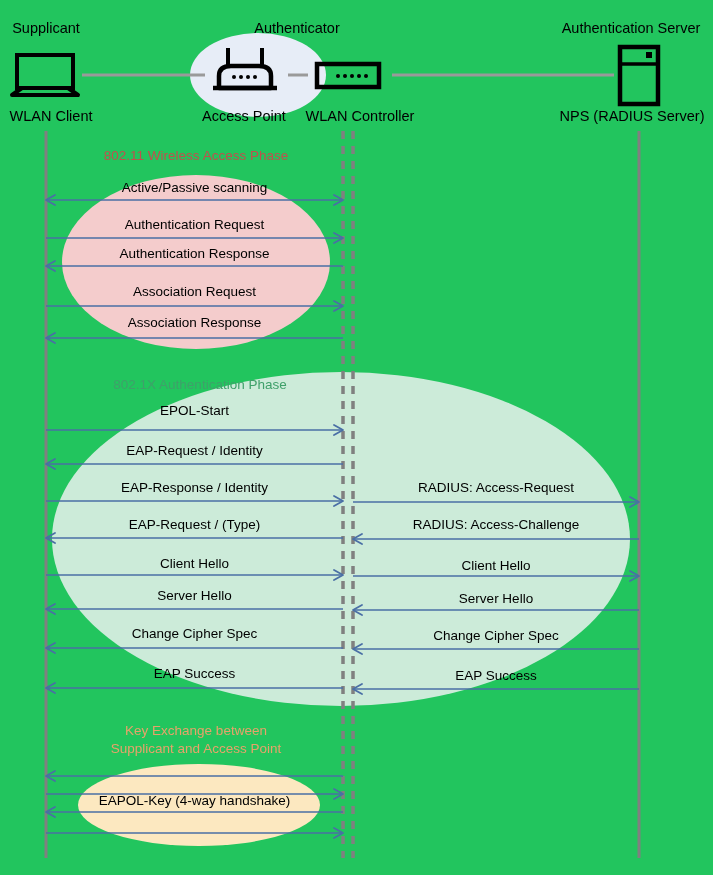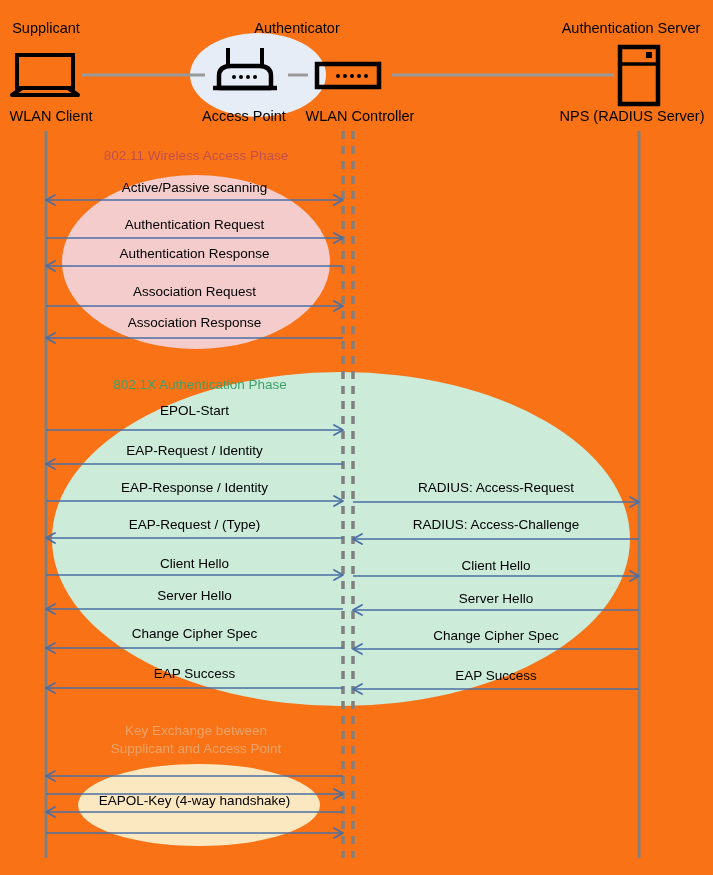--- a/index.html
+++ b/index.html
@@ -7,21 +7,21 @@
     padding: 0;
     background: #ffffff;
   }
   body {
     font-family: "Liberation Sans", sans-serif;
   }
   #diagram-root {
     position: relative;
     width: 713px;
     height: 875px;
-    background: #f97316;
+    background: #22c55e;
     overflow: hidden;
   }
   #diagram-svg {
     position: absolute;
     top: 0;
     left: 0;
     width: 713px;
     height: 875px;
   }
   .actor-title {

